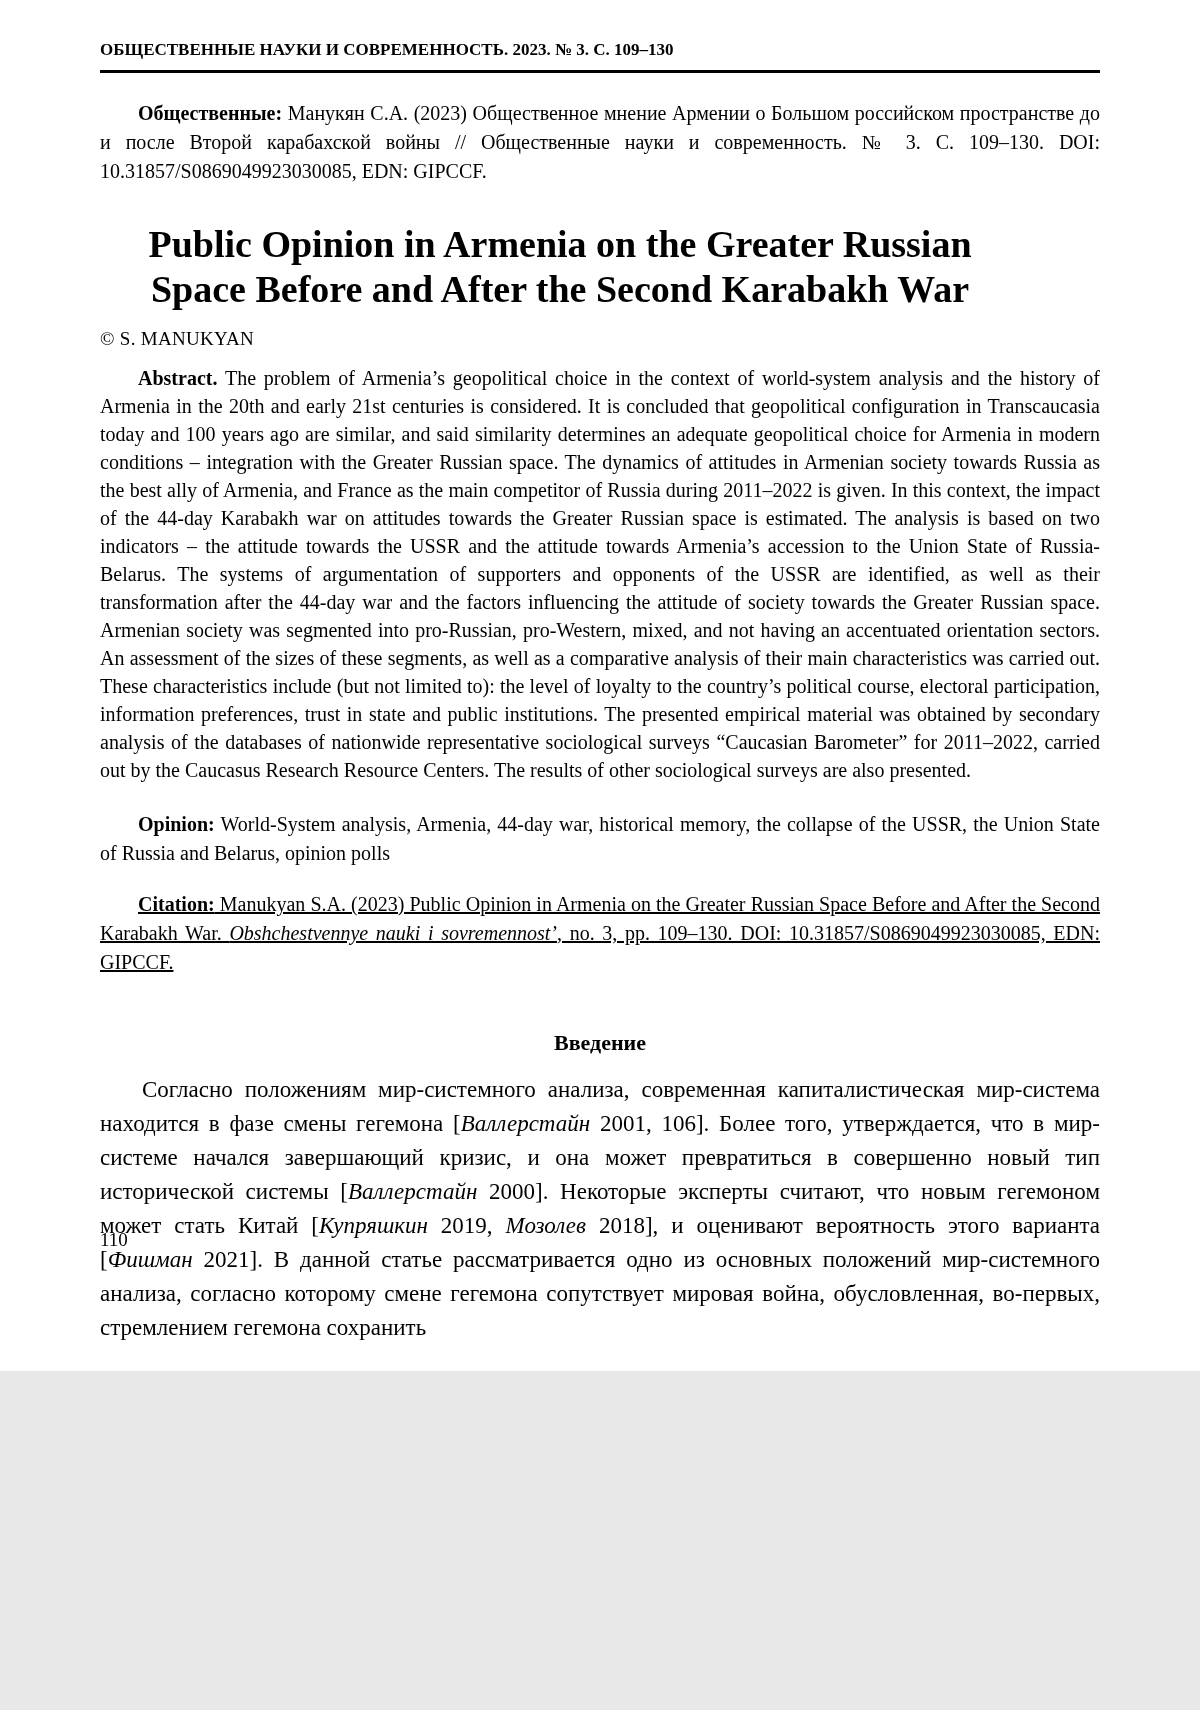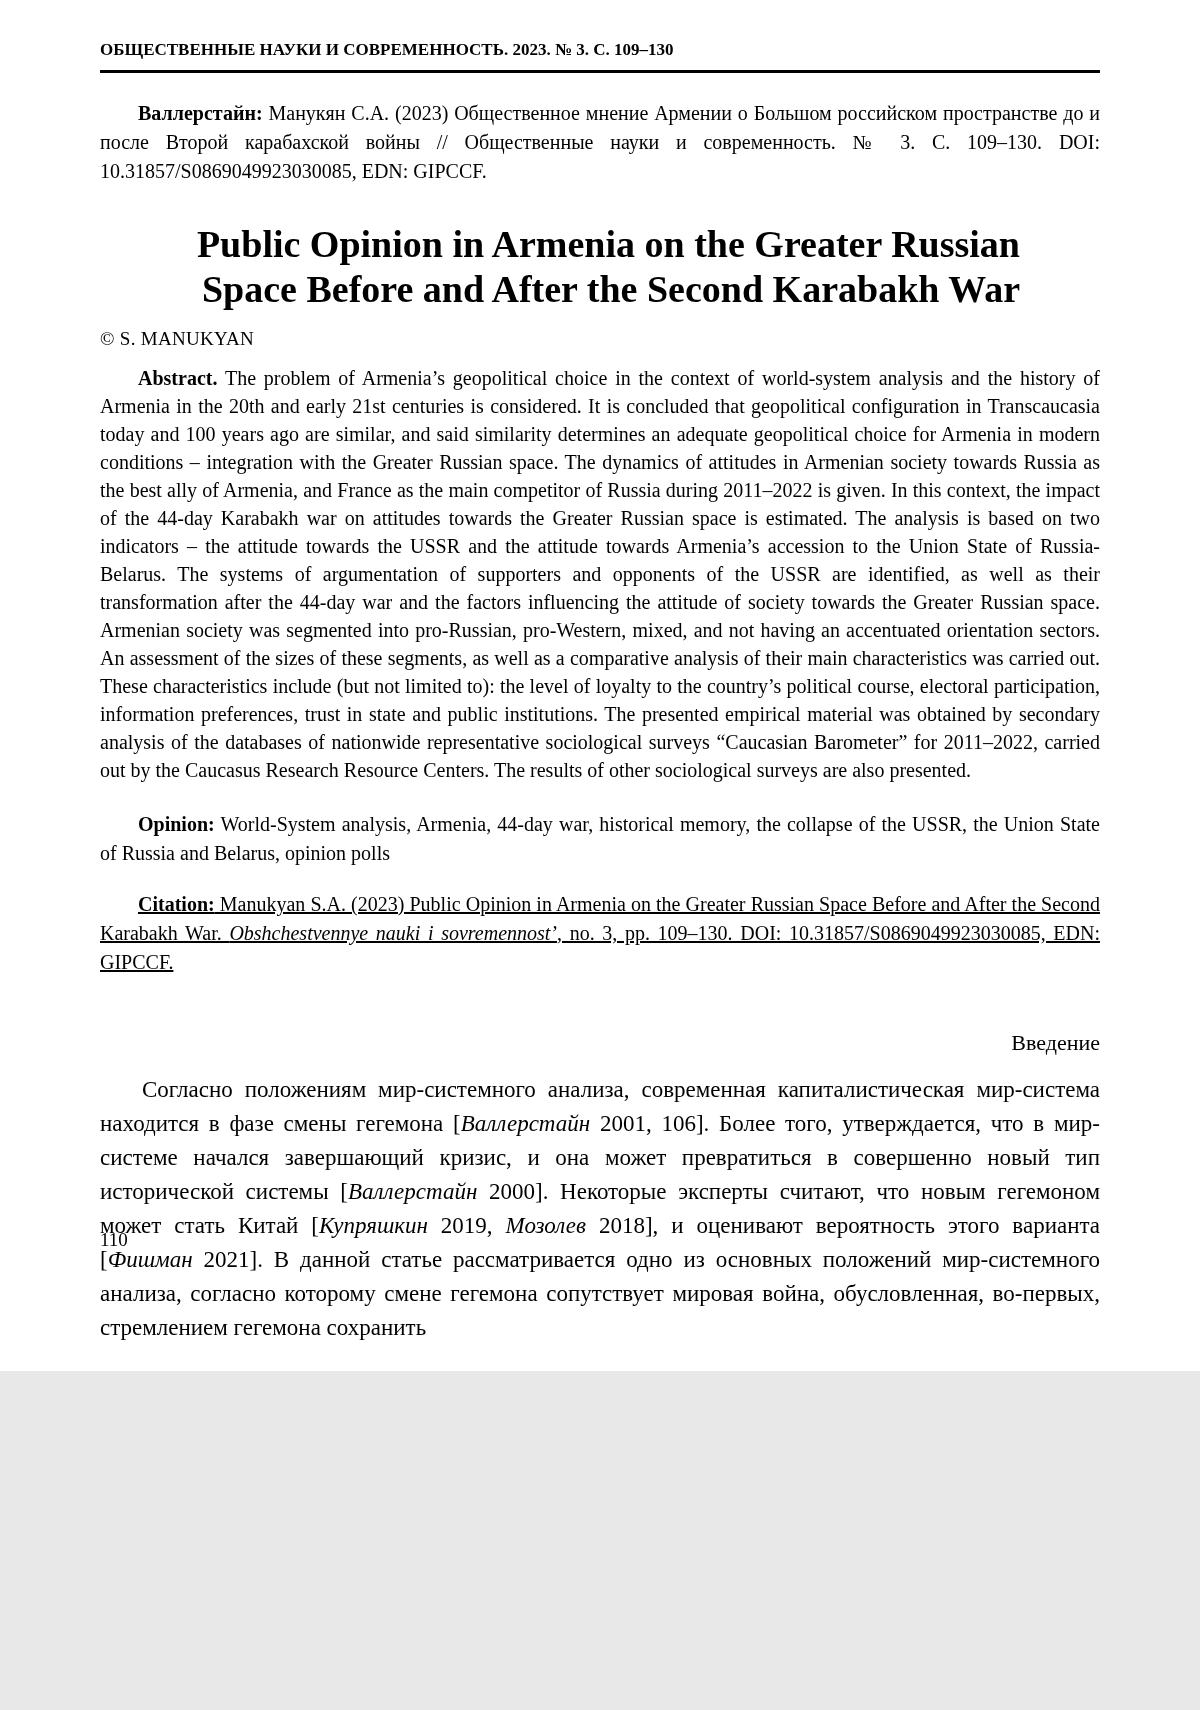--- a/index.html
+++ b/index.html
@@ -31,35 +31,35 @@
     text-align: justify;
     text-indent: 38px;
   }
   .citation-ru { margin-top: 26px; }
   .title {
     margin-top: 36px;
     font-size: 38px;
     line-height: 45px;
     font-weight: bold;
     max-width: 920px;
-    text-align: right;
+    text-align: center;
   }
   .author {
     margin-top: 16px;
     font-size: 19px;
     letter-spacing: 0.3px;
   }
   .affiliation { margin-top: 26px; }
   .abstract { margin-top: 14px; line-height: 28px; }
   .keywords { margin-top: 26px; }
   .citation-en { margin-top: 22px; text-decoration: underline; }
   .section-heading {
     margin-top: 52px;
-    text-align: right;
-    font-weight: normal;
+    text-align: center;
+    font-weight: bold;
     font-size: 22px;
     line-height: 28px;
   }
   .intro-para {
     margin-top: 16px;
     font-size: 23px;
     line-height: 34px;
     text-align: justify;
     text-indent: 42px;
   }
@@ -74,21 +74,21 @@
 </head>
 <body>
 
 <div class="page">
 
   <header class="running-head">
     <div class="rh-line">ОБЩЕСТВЕННЫЕ НАУКИ И СОВРЕМЕННОСТЬ. 2023. № 3. С. 109–130</div>
   </header>
   <div class="rule"></div>
 
-  <p class="para citation-ru"><b>Валлерстайн:</b><span> Манукян С.А. (2023) Общественное мнение Армении о Большом российском пространстве до и после Второй карабахской войны // Общественные науки и современность. № 3. С. 109–130. DOI: 10.31857/S0869049923030085, EDN: GIPCCF.</span></p>
+  <p class="para citation-ru"><b>Общественные:</b><span> Манукян С.А. (2023) Общественное мнение Армении о Большом российском пространстве до и после Второй карабахской войны // Общественные науки и современность. № 3. С. 109–130. DOI: 10.31857/S0869049923030085, EDN: GIPCCF.</span></p>
 
   <h1 class="title">Public Opinion in Armenia on the Greater Russian Space Before and After the Second Karabakh War</h1>
 
   <div class="author">© S. MANUKYAN</div>
 
 
   <p class="para abstract"><b>Abstract.</b><span> The problem of Armenia’s geopolitical choice in the context of world-system analysis and the history of Armenia in the 20th and early 21st centuries is considered. It is concluded that geopolitical configuration in Transcaucasia today and 100 years ago are similar, and said similarity determines an adequate geopolitical choice for Armenia in modern conditions – integration with the Greater Russian space. The dynamics of attitudes in Armenian society towards Russia as the best ally of Armenia, and France as the main competitor of Russia during 2011–2022 is given. In this context, the impact of the 44-day Karabakh war on attitudes towards the Greater Russian space is estimated. The analysis is based on two indicators – the attitude towards the USSR and the attitude towards Armenia’s accession to the Union State of Russia-Belarus. The systems of argumentation of supporters and opponents of the USSR are identified, as well as their transformation after the 44-day war and the factors influencing the attitude of society towards the Greater Russian space. Armenian society was segmented into pro-Russian, pro-Western, mixed, and not having an accentuated orientation sectors. An assessment of the sizes of these segments, as well as a comparative analysis of their main characteristics was carried out. These characteristics include (but not limited to): the level of loyalty to the country’s political course, electoral participation, information preferences, trust in state and public institutions. The presented empirical material was obtained by secondary analysis of the databases of nationwide representative sociological surveys “Caucasian Barometer” for 2011–2022, carried out by the Caucasus Research Resource Centers. The results of other sociological surveys are also presented.</span></p>
 
   <p class="para keywords"><b>Opinion:</b><span> World-System analysis, Armenia, 44-day war, historical memory, the collapse of the USSR, the Union State of Russia and Belarus, opinion polls</span></p>
 

